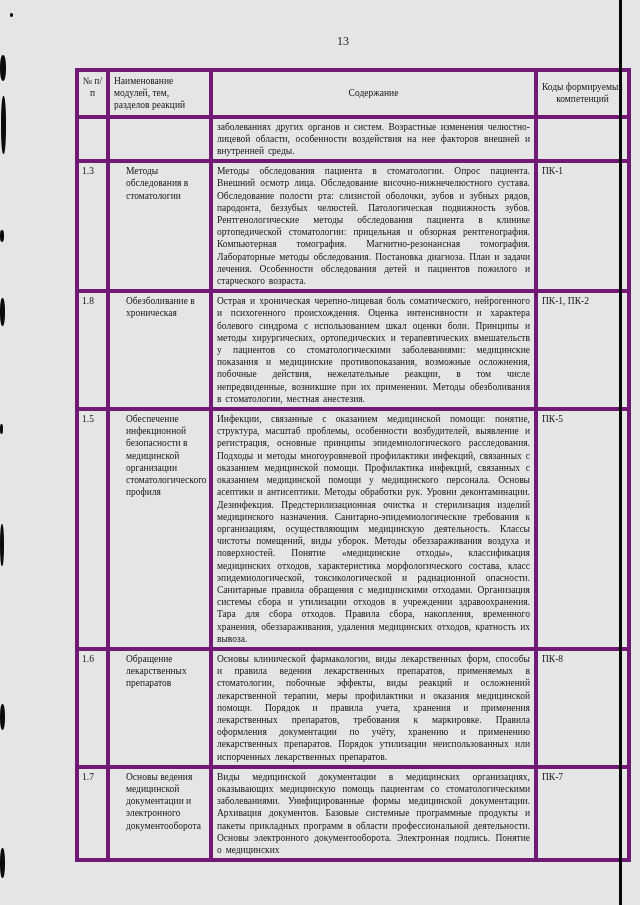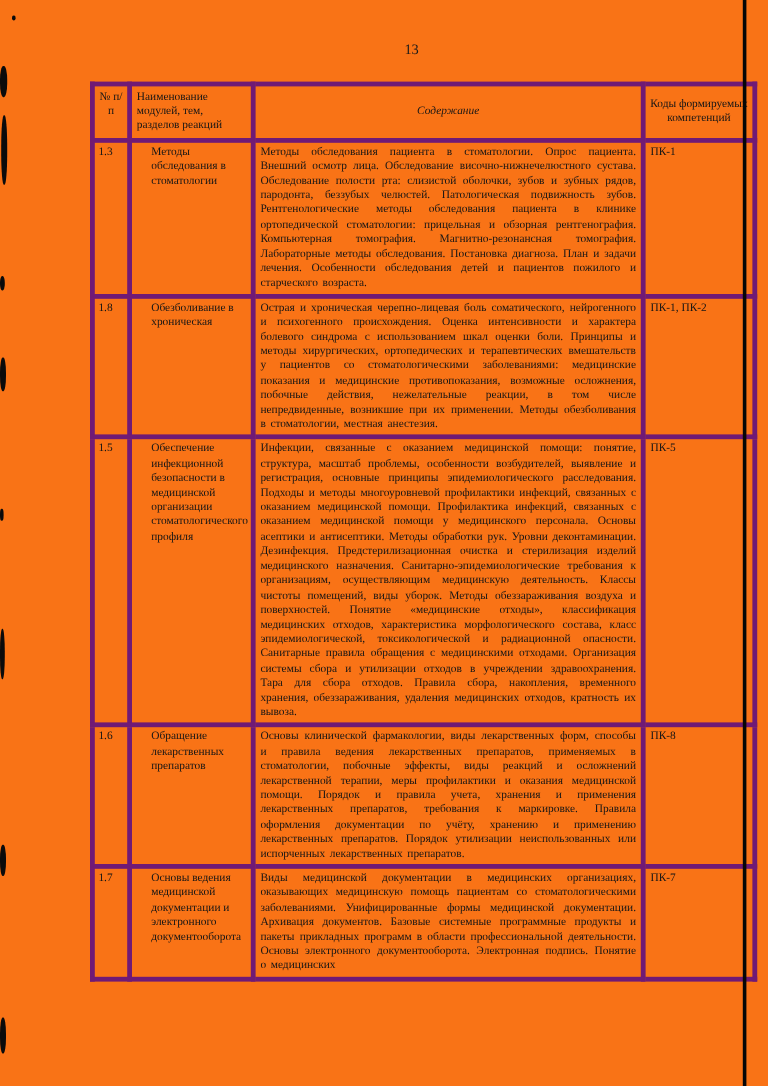--- a/index.html
+++ b/index.html
@@ -3,21 +3,21 @@
 <meta charset="utf-8">
 <style>
   * { margin: 0; padding: 0; box-sizing: border-box; }
   html, body { width: 640px; height: 905px; }
   body { background: #ffffff; }
 
   .page {
     position: relative;
     width: 640px;
     height: 905px;
-    background: #f97316;
+    background: #e5e5e5;
     overflow: hidden;
     font-family: "Liberation Serif", serif;
     color: #161616;
   }
 
   .page-number {
     position: absolute;
     top: 34px;
     left: 75px;
     width: 536px;
@@ -38,21 +38,21 @@
     border: 4px solid #701a75;
     vertical-align: top;
     font-weight: normal;
     font-size: 9.5px;
     line-height: 12.2px;
     color: #161616;
   }
   .doc-table th { padding: 3px 2px; }
   th.h-num  { width: 31px;  text-align: center; vertical-align: top; }
   th.h-mod  { width: 103px; text-align: left; padding-left: 4px; vertical-align: top; }
-  th.h-con  { width: 325px; text-align: center; vertical-align: middle; font-style: italic; }
+  th.h-con  { width: 325px; text-align: center; vertical-align: middle; }
   th.h-cod  { width: 93px;  text-align: center; vertical-align: middle; }
 
   td.c-num { padding: 2px 1px 2px 3px; }
   td.c-mod { padding: 2px 2px 2px 16px; text-align: left; }
   td.c-con { padding: 2px 4px; text-align: justify; word-spacing: 1.5px; }
   td.c-cod { padding: 2px 2px 2px 4px; }
 
   .artifact {
     position: absolute;
     background: #0b0b0b;
@@ -78,20 +78,26 @@
   <table class="doc-table">
     <thead>
       <tr>
         <th class="h-num">№ п/п</th>
         <th class="h-mod">Наименование модулей, тем, разделов реакций</th>
         <th class="h-con">Содержание</th>
         <th class="h-cod">Коды формируемых компетенций</th>
       </tr>
     </thead>
     <tbody>
+      <tr>
+        <td class="c-num"></td>
+        <td class="c-mod"></td>
+        <td class="c-con">заболеваниях других органов и систем. Возрастные изменения челюстно-лицевой области, особенности воздействия на нее факторов внешней и внутренней среды.</td>
+        <td class="c-cod"></td>
+      </tr>
       <tr>
         <td class="c-num">1.3</td>
         <td class="c-mod">Методы обследования в стоматологии</td>
         <td class="c-con">Методы обследования пациента в стоматологии. Опрос пациента. Внешний осмотр лица. Обследование височно-нижнечелюстного сустава. Обследование полости рта: слизистой оболочки, зубов и зубных рядов, пародонта, беззубых челюстей. Патологическая подвижность зубов. Рентгенологические методы обследования пациента в клинике ортопедической стоматологии: прицельная и обзорная рентгенография. Компьютерная томография. Магнитно-резонансная томография. Лабораторные методы обследования. Постановка диагноза. План и задачи лечения. Особенности обследования детей и пациентов пожилого и старческого возраста.</td>
         <td class="c-cod">ПК-1</td>
       </tr>
       <tr>
         <td class="c-num">1.8</td>
         <td class="c-mod">Обезболивание в хроническая</td>
         <td class="c-con">Острая и хроническая черепно-лицевая боль соматического, нейрогенного и психогенного происхождения. Оценка интенсивности и характера болевого синдрома с использованием шкал оценки боли. Принципы и методы хирургических, ортопедических и терапевтических вмешательств у пациентов со стоматологическими заболеваниями: медицинские показания и медицинские противопоказания, возможные осложнения, побочные действия, нежелательные реакции, в том числе непредвиденные, возникшие при их применении. Методы обезболивания в стоматологии, местная анестезия.</td>

